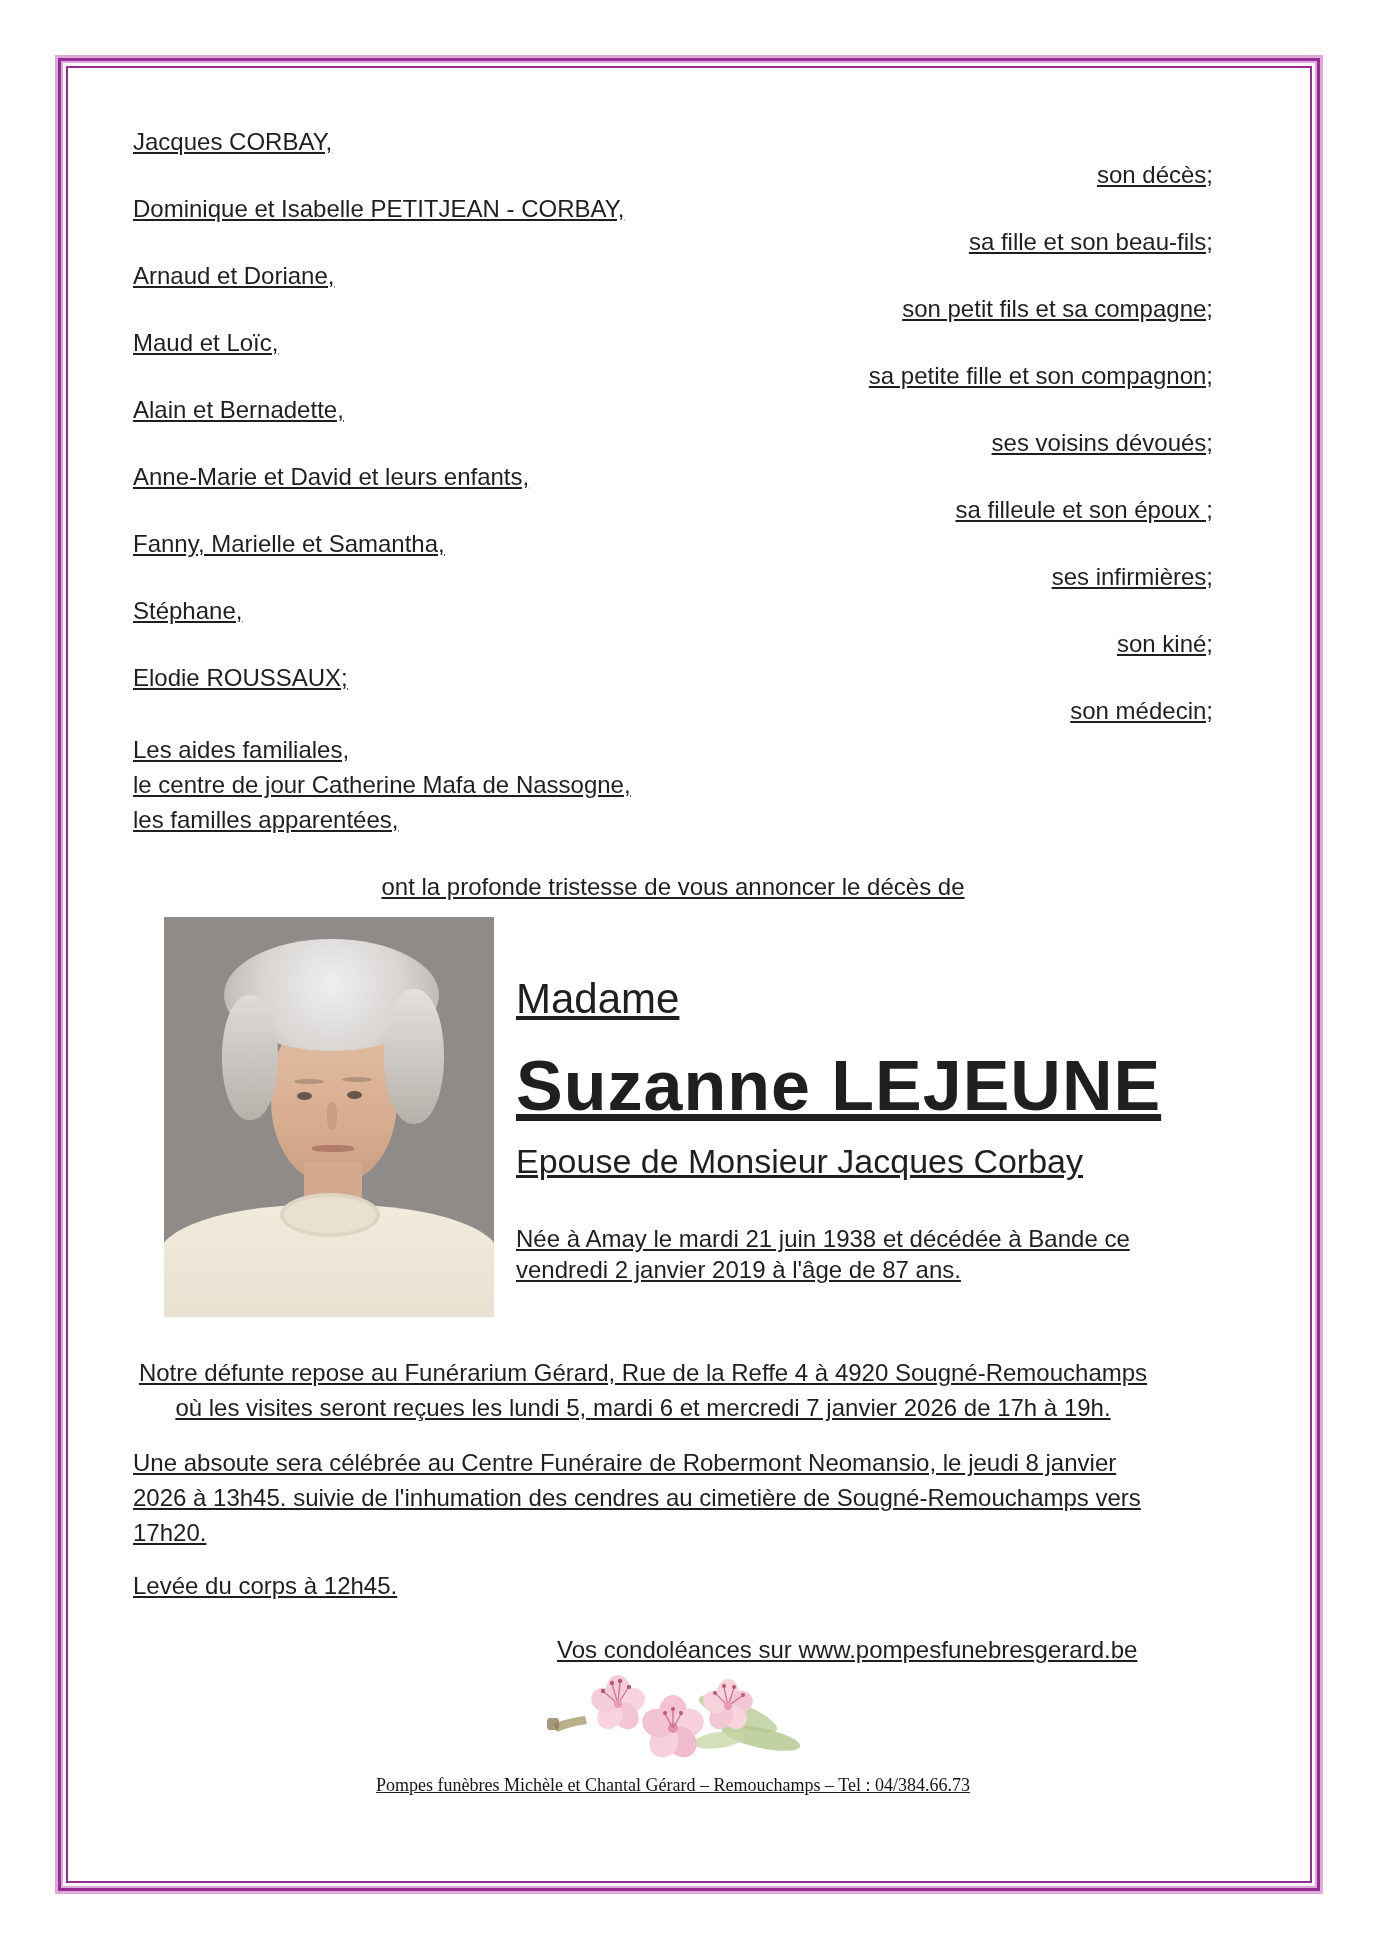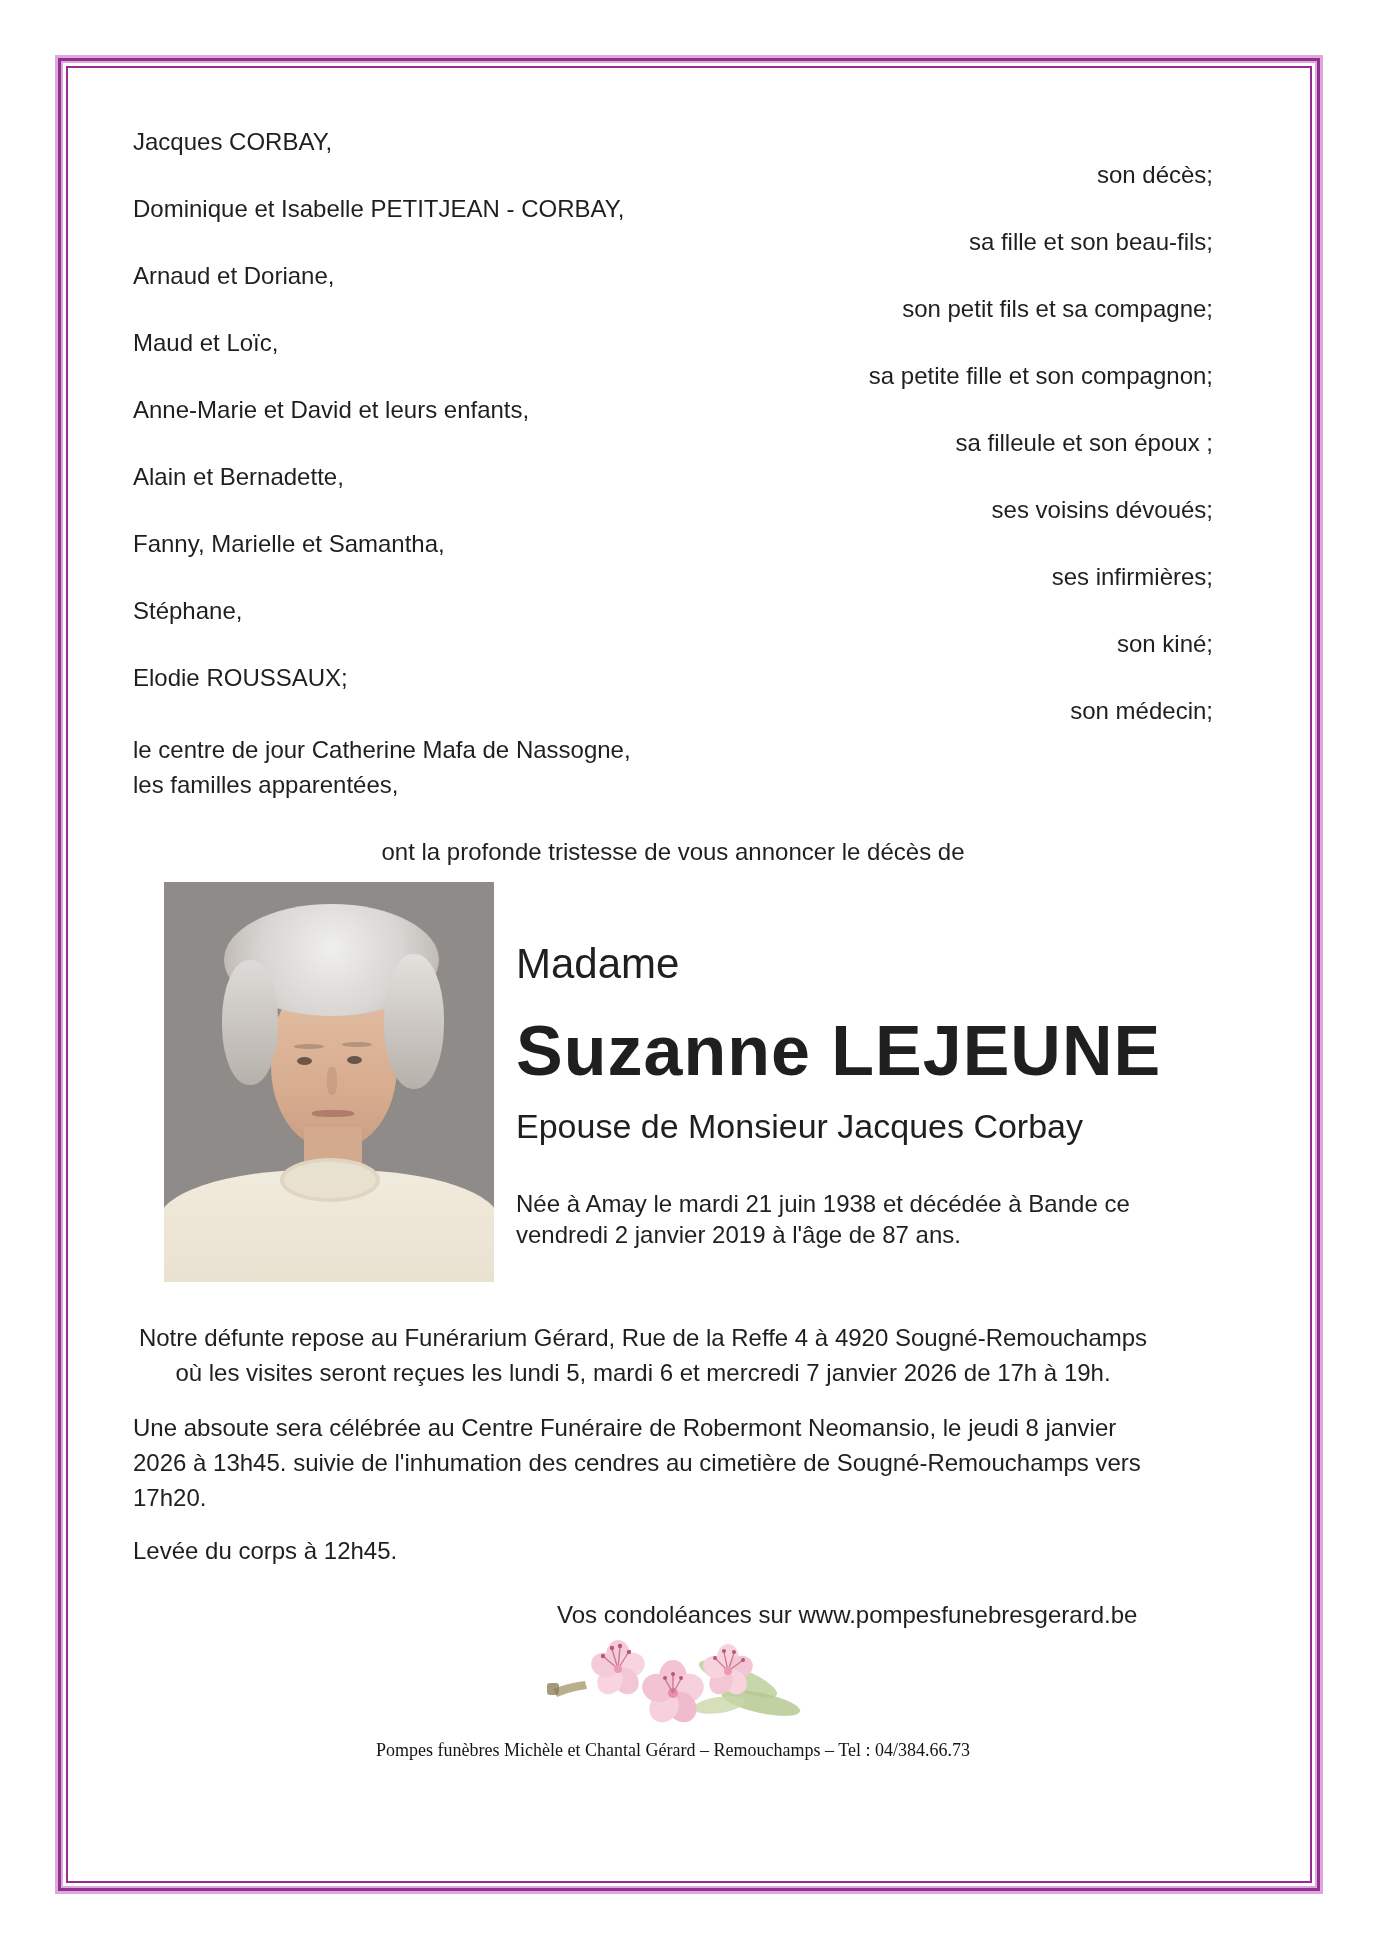--- a/index.html
+++ b/index.html
@@ -5,21 +5,21 @@
   html,body{margin:0;padding:0;}
   body{
     width:1378px;height:1949px;
     background:#ffffff;
     font-family:"Liberation Sans","DejaVu Sans",sans-serif;
     color:#1f1f1f;
     position:relative;overflow:hidden;
   }
   
   .frame1{position:absolute;left:55px;top:55px;right:55px;bottom:55px;border:3px solid #dda9da;}
-  .frame2{width:100%;height:100%;border:3px solid #962d93;box-sizing:border-box;}
+  .frame2{width:100%;height:100%;border:3px solid #962d93;box-sizing:border-box;text-decoration:underline;}
   .frame3{width:100%;height:100%;border:2px solid #dda9da;box-sizing:border-box;}
   .frame4{width:100%;height:100%;border:3px solid #ffffff;box-sizing:border-box;}
   .frame5{width:100%;height:100%;border:2px solid #962d93;box-sizing:border-box;overflow:hidden;}
   
   .content{
     box-sizing:border-box;width:100%;height:100%;
     padding:57px 97px 0 65px;
     font-size:24px;
   }
   .pair-row{height:67px;}
@@ -98,46 +98,47 @@
     <div class="name-line">Arnaud et Doriane,</div>
     <div class="relation-line">son petit fils et sa compagne;</div>
   </div>
 
   <div class="pair-row">
     <div class="name-line">Maud et Loïc,</div>
     <div class="relation-line">sa petite fille et son compagnon;</div>
   </div>
 
   <div class="pair-row">
+    <div class="name-line">Alain et Bernadette,</div>
+    <div class="relation-line">ses voisins dévoués;</div>
+  </div>
+
+  <div class="pair-row">
     <div class="name-line">Anne-Marie et David et leurs enfants,</div>
     <div class="relation-line">sa filleule et son époux ;</div>
   </div>
 
   <div class="pair-row">
-    <div class="name-line">Alain et Bernadette,</div>
-    <div class="relation-line">ses voisins dévoués;</div>
-  </div>
-
-  <div class="pair-row">
     <div class="name-line">Fanny, Marielle et Samantha,</div>
     <div class="relation-line">ses infirmières;</div>
   </div>
 
   <div class="pair-row">
     <div class="name-line">Stéphane,</div>
     <div class="relation-line">son kiné;</div>
   </div>
 
   <div class="pair-row">
     <div class="name-line">Elodie ROUSSAUX;</div>
     <div class="relation-line">son médecin;</div>
   </div>
 </div>
 
         <div class="ack-block">
+          <div class="ack-line">Les aides familiales,</div>
           <div class="ack-line">le centre de jour Catherine Mafa de Nassogne,</div>
           <div class="ack-line">les familles apparentées,</div>
         </div>
 
         <div class="announce">ont la profonde tristesse de vous annoncer le décès de</div>
 
         <div class="photo-row">
 
           <div class="photo" title="portrait-elderly-woman-grey-hair-cream-sweater">
             <div class="bg"></div>

